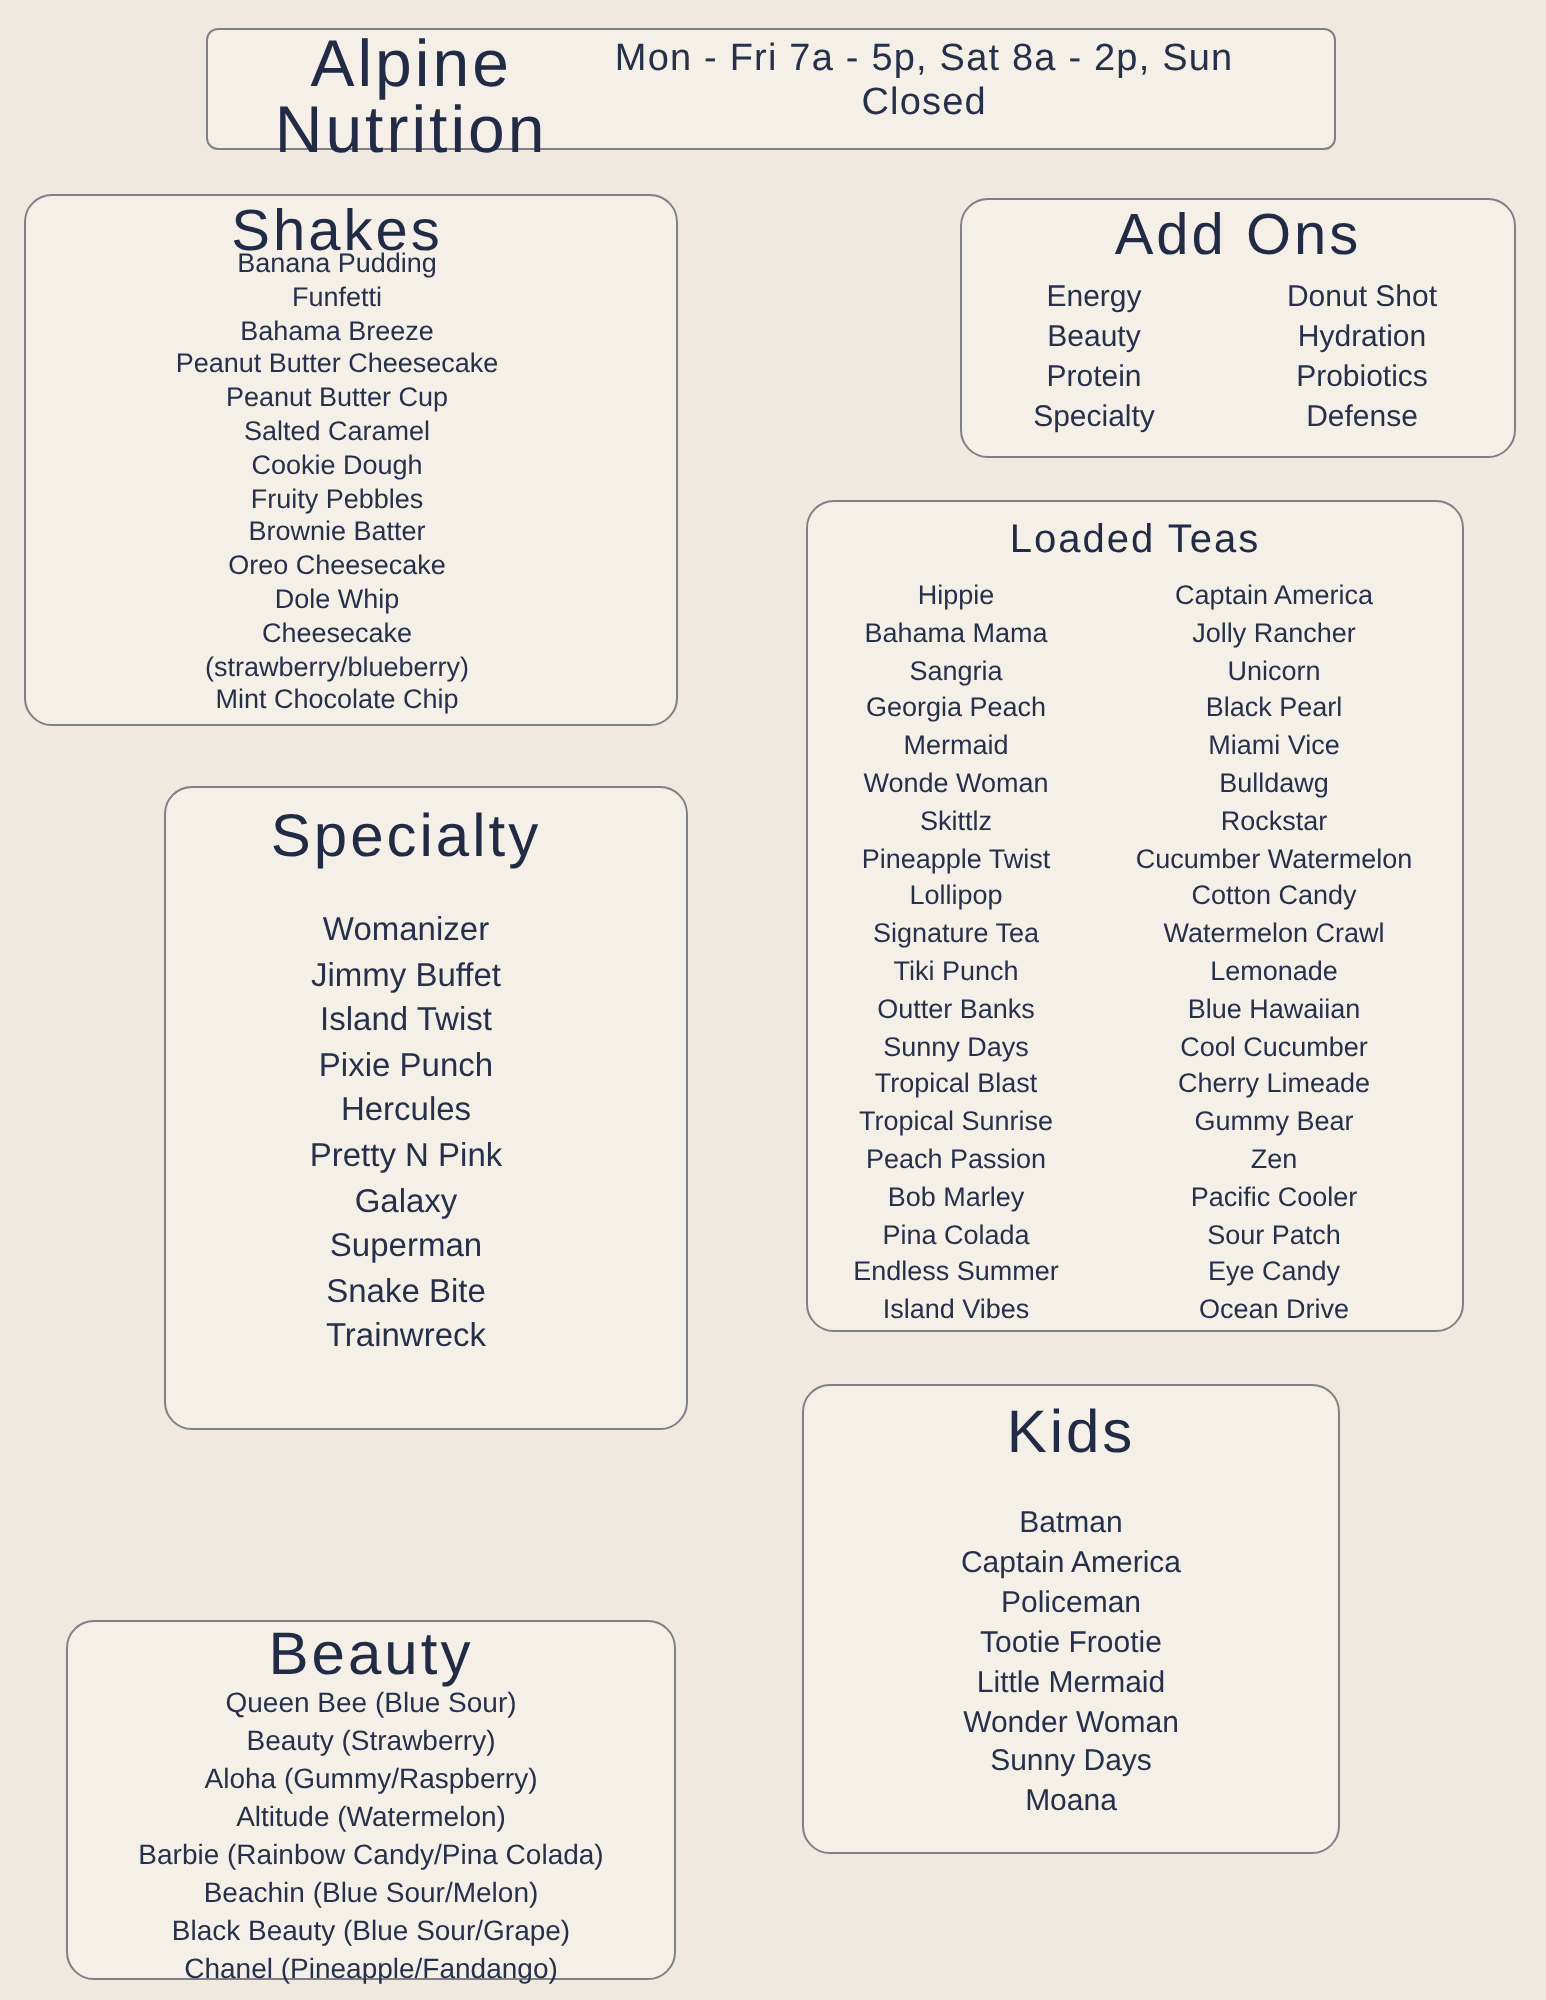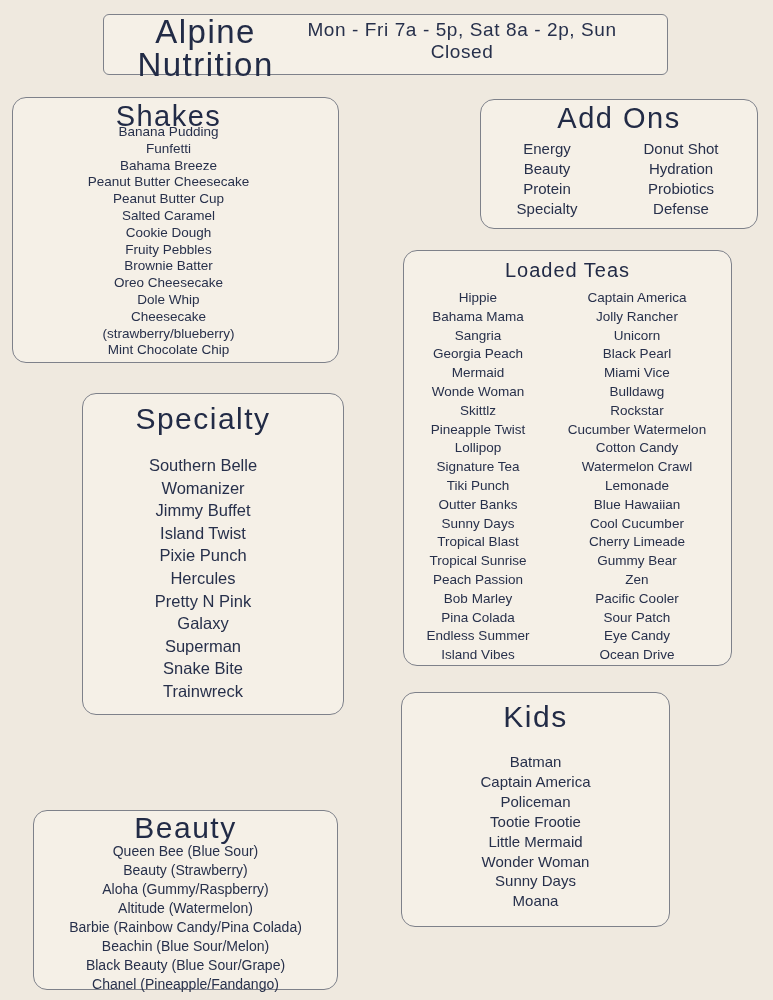--- a/index.html
+++ b/index.html
@@ -187,21 +187,20 @@
           <div class="menu-item">Sour Patch</div>
           <div class="menu-item">Eye Candy</div>
           <div class="menu-item">Ocean Drive</div>
         </div>
     </div>
   </div>
 
   <div class="box specialty-box">
     <div class="box-title">Specialty</div>
     <div class="specialty-items">
-        <div class="menu-item">Southern Belle</div>
         <div class="menu-item">Womanizer</div>
         <div class="menu-item">Jimmy Buffet</div>
         <div class="menu-item">Island Twist</div>
         <div class="menu-item">Pixie Punch</div>
         <div class="menu-item">Hercules</div>
         <div class="menu-item">Pretty N Pink</div>
         <div class="menu-item">Galaxy</div>
         <div class="menu-item">Superman</div>
         <div class="menu-item">Snake Bite</div>
         <div class="menu-item">Trainwreck</div>

